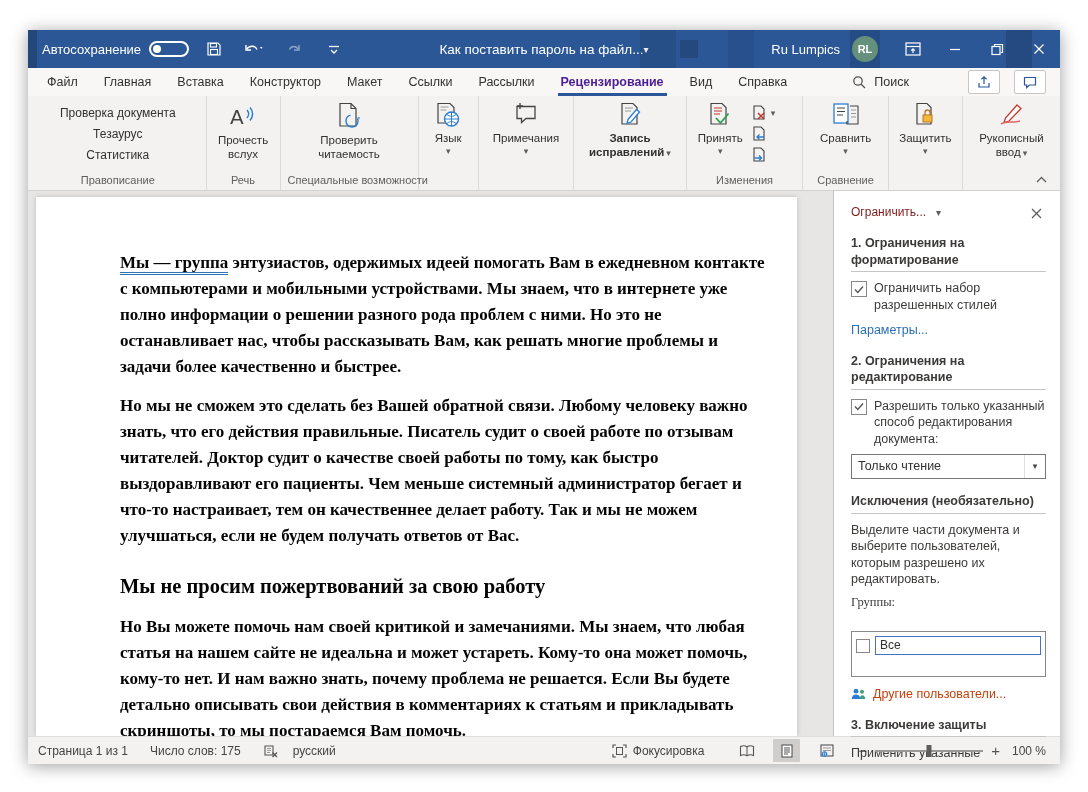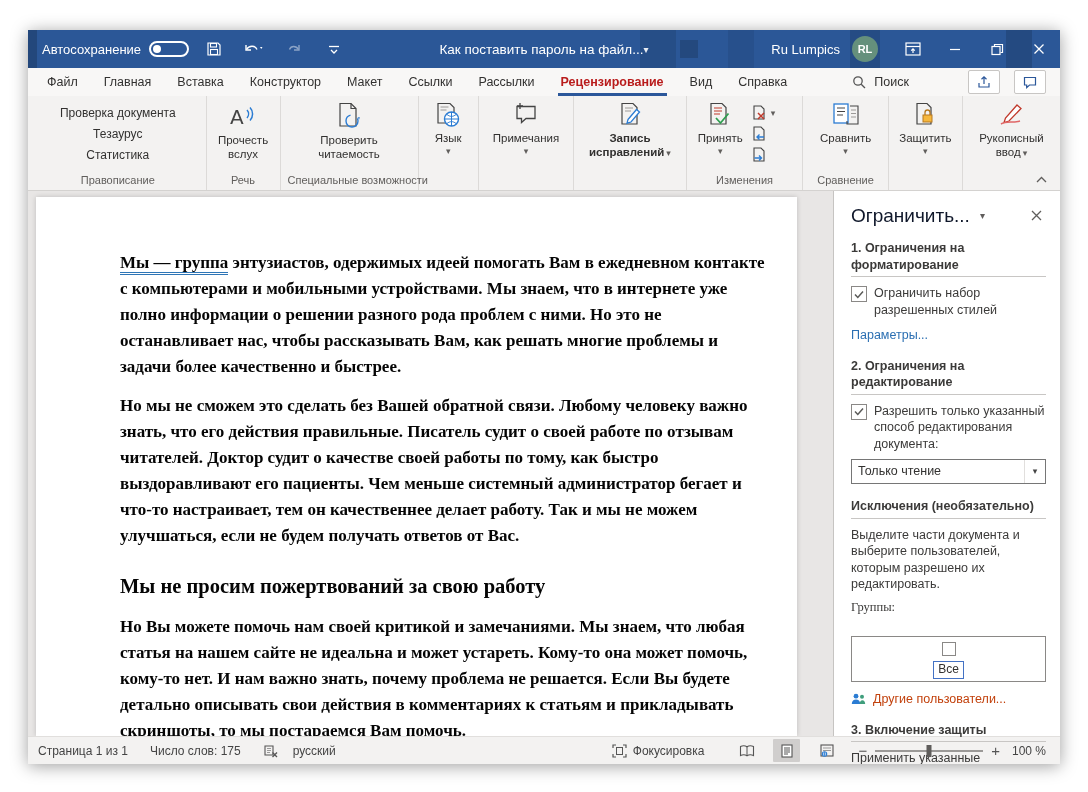--- a/index.html
+++ b/index.html
@@ -24,21 +24,21 @@
   .tb-right{margin-left:auto;display:flex;align-items:center;gap:0;position:relative;z-index:2;}
   .account{font-size:13px;margin-right:12px;}
   .avatar{width:26px;height:26px;border-radius:50%;background:#65907c;display:flex;align-items:center;justify-content:center;
           font-size:11px;font-weight:bold;margin-right:14px;}
   .winbtn{width:42px;height:38px;display:flex;align-items:center;justify-content:center;}
 
   
   .tabsrow{height:28px;background:#f8f7f6;display:flex;align-items:center;flex:0 0 auto;font-size:12.5px;color:#323130;}
   .tab{padding:0 13px;height:28px;display:flex;align-items:center;position:relative;white-space:nowrap;}
   .tab:first-child{padding-left:19px;}
-  .tab.active{font-weight:bold;color:#b91c1c;}
+  .tab.active{font-weight:bold;color:#4c1d95;}
   .tab.active::after{content:"";position:absolute;left:10px;right:10px;bottom:0;height:3px;background:#2b579a;}
   .searchbox{display:flex;align-items:center;gap:8px;margin-left:52px;color:#323130;}
   .tabsrow-right{margin-left:auto;display:flex;align-items:center;gap:14px;padding-right:14px;}
   .mini-btn{width:30px;height:22px;border:1px solid #c8c6c4;background:#fff;border-radius:2px;
             display:flex;align-items:center;justify-content:center;}
 
   
   .ribbon{height:94px;background:#f3f2f1;border-bottom:1px solid #d4d2d0;display:flex;flex:0 0 auto;position:relative;padding-left:2px;}
   .rgroup{display:flex;flex-direction:column;border-right:1px solid #dcdad8;padding:3px 5px 0;box-sizing:border-box;}
   .glabel{margin-top:auto;text-align:center;font-size:11px;color:#605e5c;padding:1px 2px 4px;white-space:nowrap;}
@@ -60,36 +60,36 @@
         box-shadow:0 0 5px rgba(0,0,0,.18);overflow:hidden;}
   .doc{font-family:"Liberation Serif","DejaVu Serif",serif;font-weight:bold;font-size:17px;line-height:26px;color:#050505;}
   .doc p{margin:0 0 13px 0;}
   .doc .lead-underline{border-bottom:3px double #2e75b6;padding-bottom:0px;}
   .doc h2{font-size:20.5px;margin:24px 0 14px 0;line-height:1.3;}
 
   
   .panel{width:227px;flex:0 0 auto;background:#fff;border-left:1px solid #c6c4c2;box-sizing:border-box;
          padding:12px 14px 0 17px;font-size:12.5px;color:#3b3a39;position:relative;line-height:1.32;}
   .panel-head{display:flex;align-items:center;margin-bottom:12px;}
-  .panel-title{font-size:19px;color:#0f172a;font-weight:normal;}
+  .panel-title{font-size:12px;color:#7f1d1d;font-weight:normal;}
   .panel-head .ph-caret{font-size:10px;color:#605e5c;margin-left:10px;}
   .panel-close{margin-left:auto;width:20px;height:20px;display:flex;align-items:center;justify-content:center;}
   .sec-title{font-weight:bold;color:#3b3a39;border-bottom:1px solid #c8c6c4;padding-bottom:3px;margin-bottom:8px;}
   .cbrow{display:flex;gap:7px;margin-bottom:7px;}
   .cbox{width:14px;height:14px;border:1px solid #8a8886;background:#fff;flex:0 0 auto;margin-top:1px;
         display:flex;align-items:center;justify-content:center;}
   .plink{color:#2b6fb2;margin:2px 0 0 0;display:inline-block;}
   .sect{margin-top:14px;}
   .select{margin-top:3px;height:23px;border:1px solid #767676;background:#fff;display:flex;align-items:center;font-size:12.5px;color:#323130;}
   .select .sval{padding-left:6px;flex:1;}
   .select .sbtn{width:20px;align-self:stretch;display:flex;align-items:center;justify-content:center;border-left:1px solid #e1dfdd;font-size:9px;color:#444;}
   .exc-text{margin:2px 0 6px;}
   .groups-label{margin-bottom:21px;font-family:Liberation Serif, serif;}
   .listbox{border:1px solid #8a8886;background:#fff;height:46px;padding:4px 4px;box-sizing:border-box;}
-  .lb-row{display:flex;align-items:center;gap:5px;flex-direction:column;}
+  .lb-row{display:flex;align-items:center;gap:5px;}
   .lb-item{flex:1;border:1px solid #4472c4;padding:0 4px;font-size:12px;height:17px;display:flex;align-items:center;color:#323130;}
   .users-link{display:flex;align-items:center;gap:7px;margin-top:9px;color:#c2410c;}
   .s3-text{height:34px;overflow:hidden;margin-bottom:2px;}
 
   
   .statusbar{height:27px;background:#f3f2f1;border-top:1px solid #e1dfdd;display:flex;align-items:center;
              font-size:12px;color:#444;flex:0 0 auto;padding:0 10px;}
   .sb-item{display:flex;align-items:center;gap:6px;margin-right:22px;white-space:nowrap;}
   .sb-right{margin-left:auto;display:flex;align-items:center;}
   .viewbtn{width:27px;height:23px;display:flex;align-items:center;justify-content:center;margin-left:3px;border-radius:1px;}

